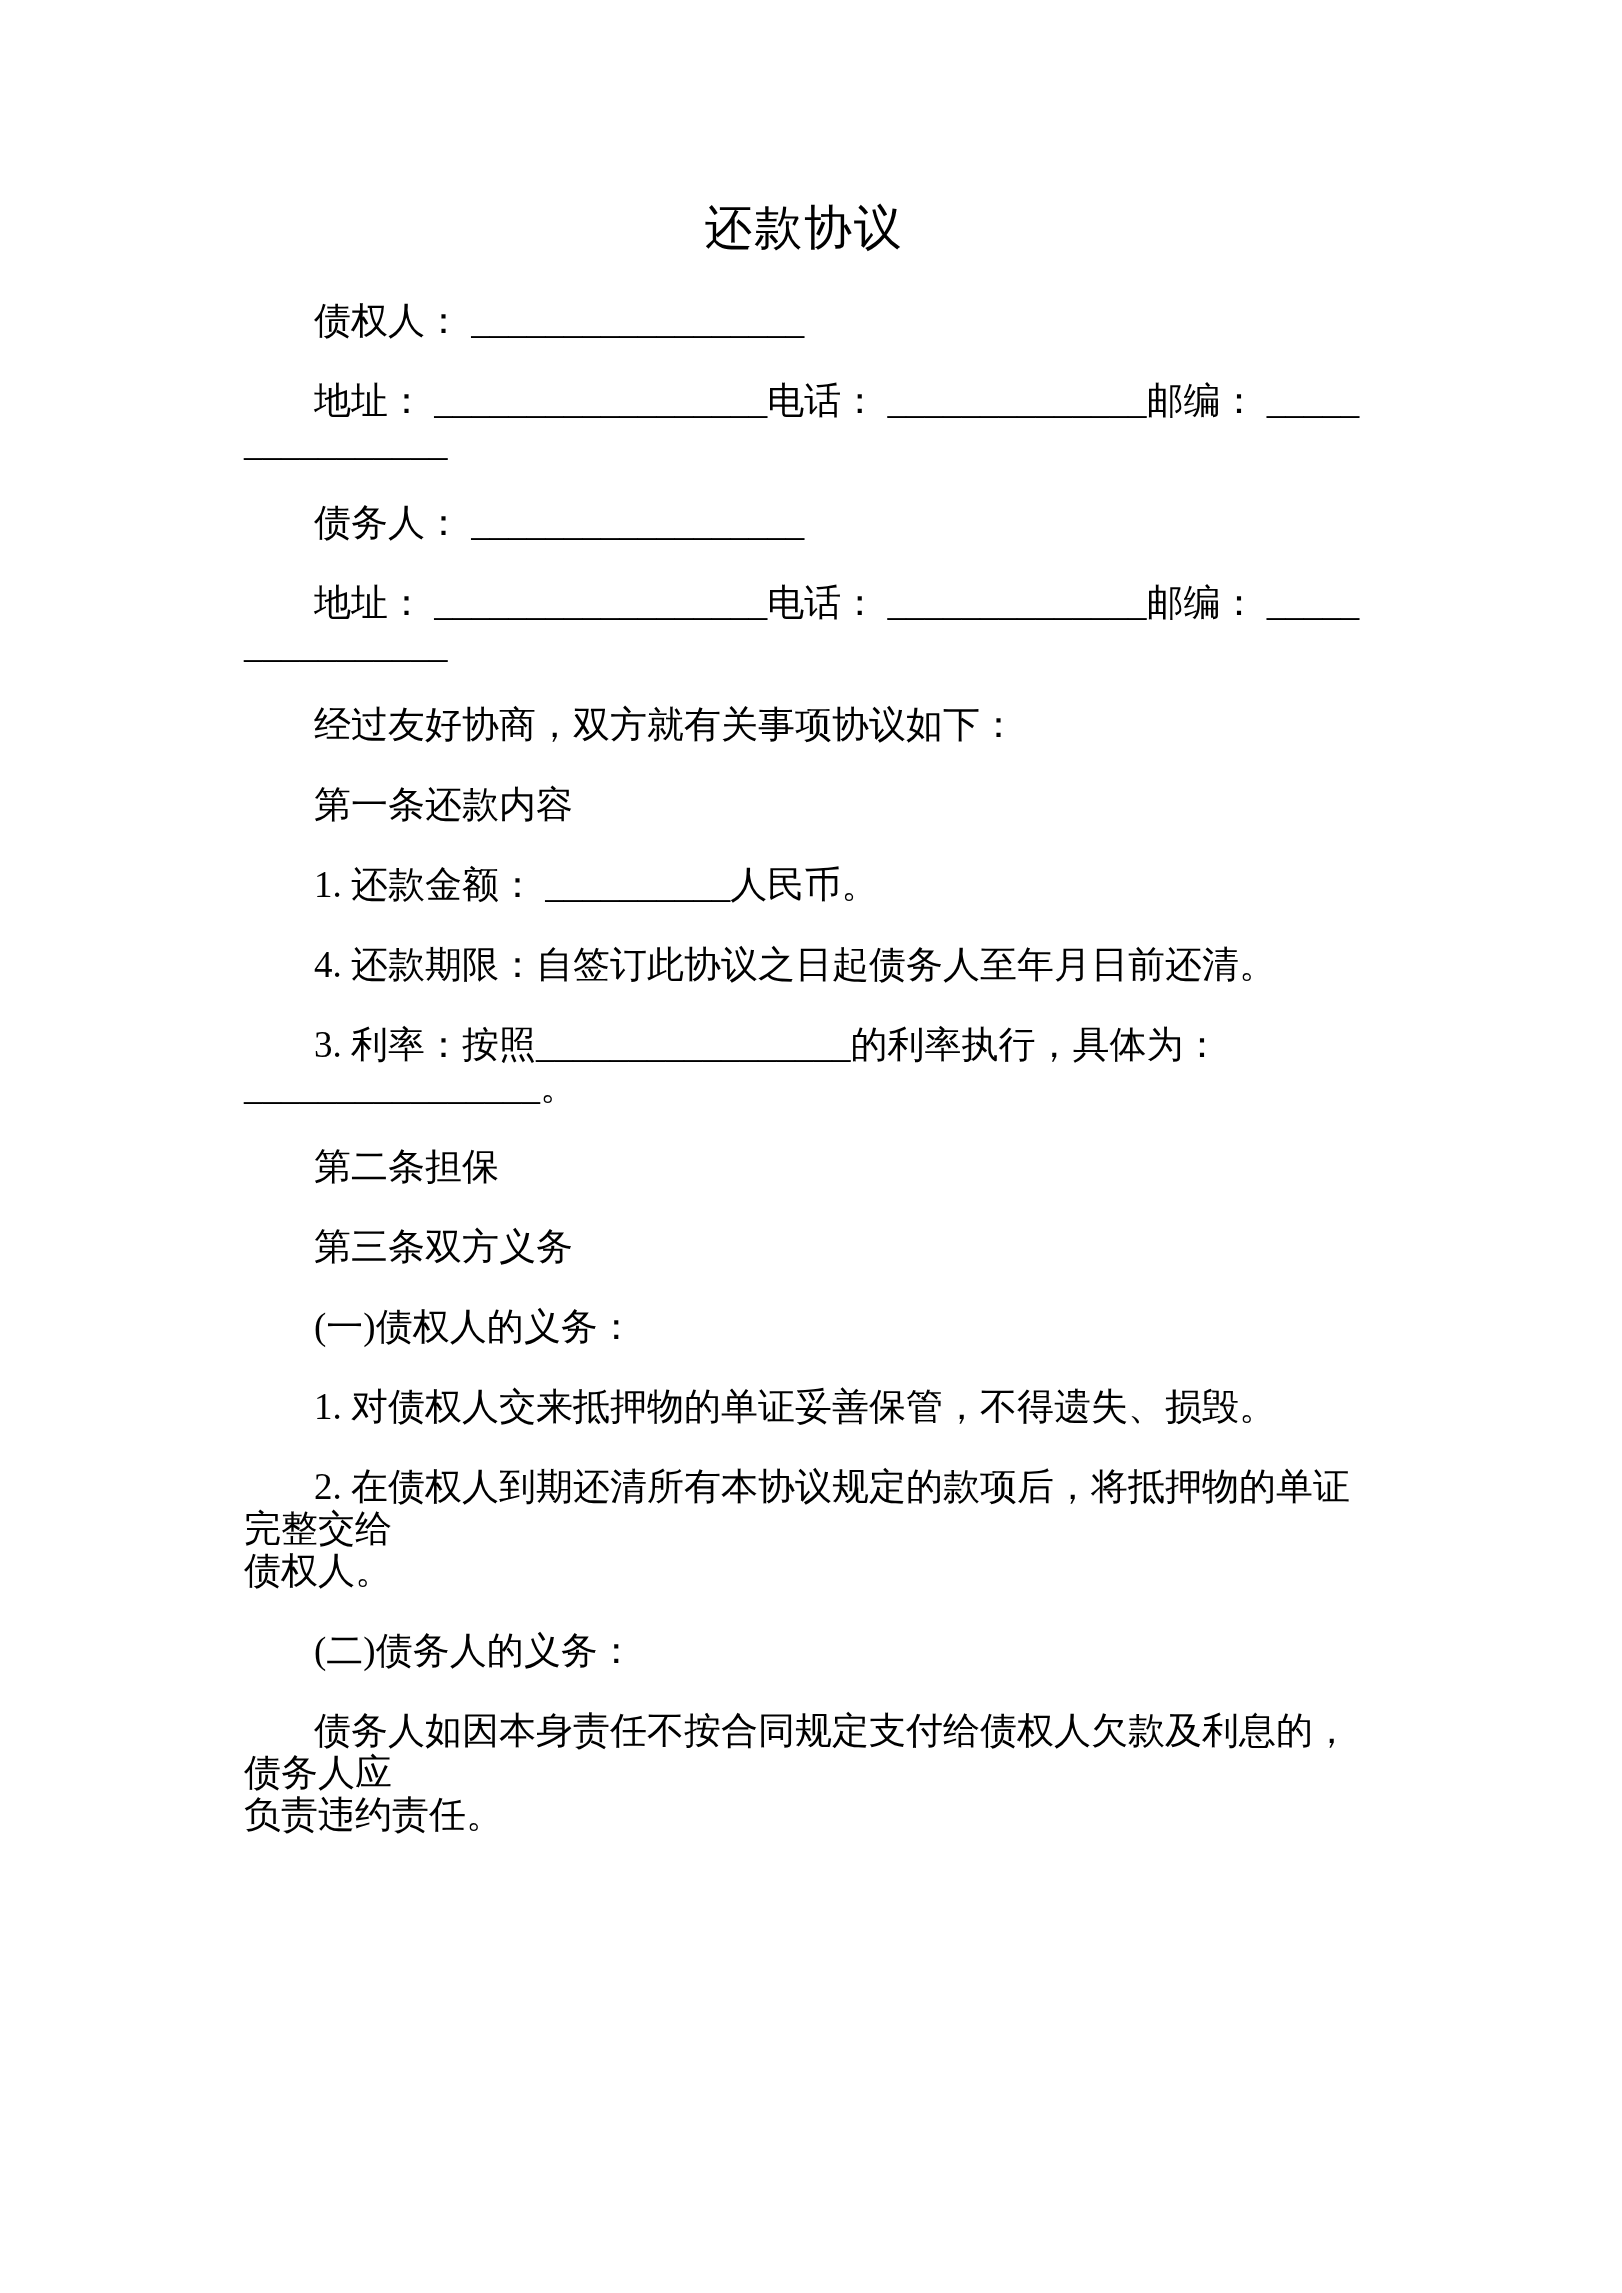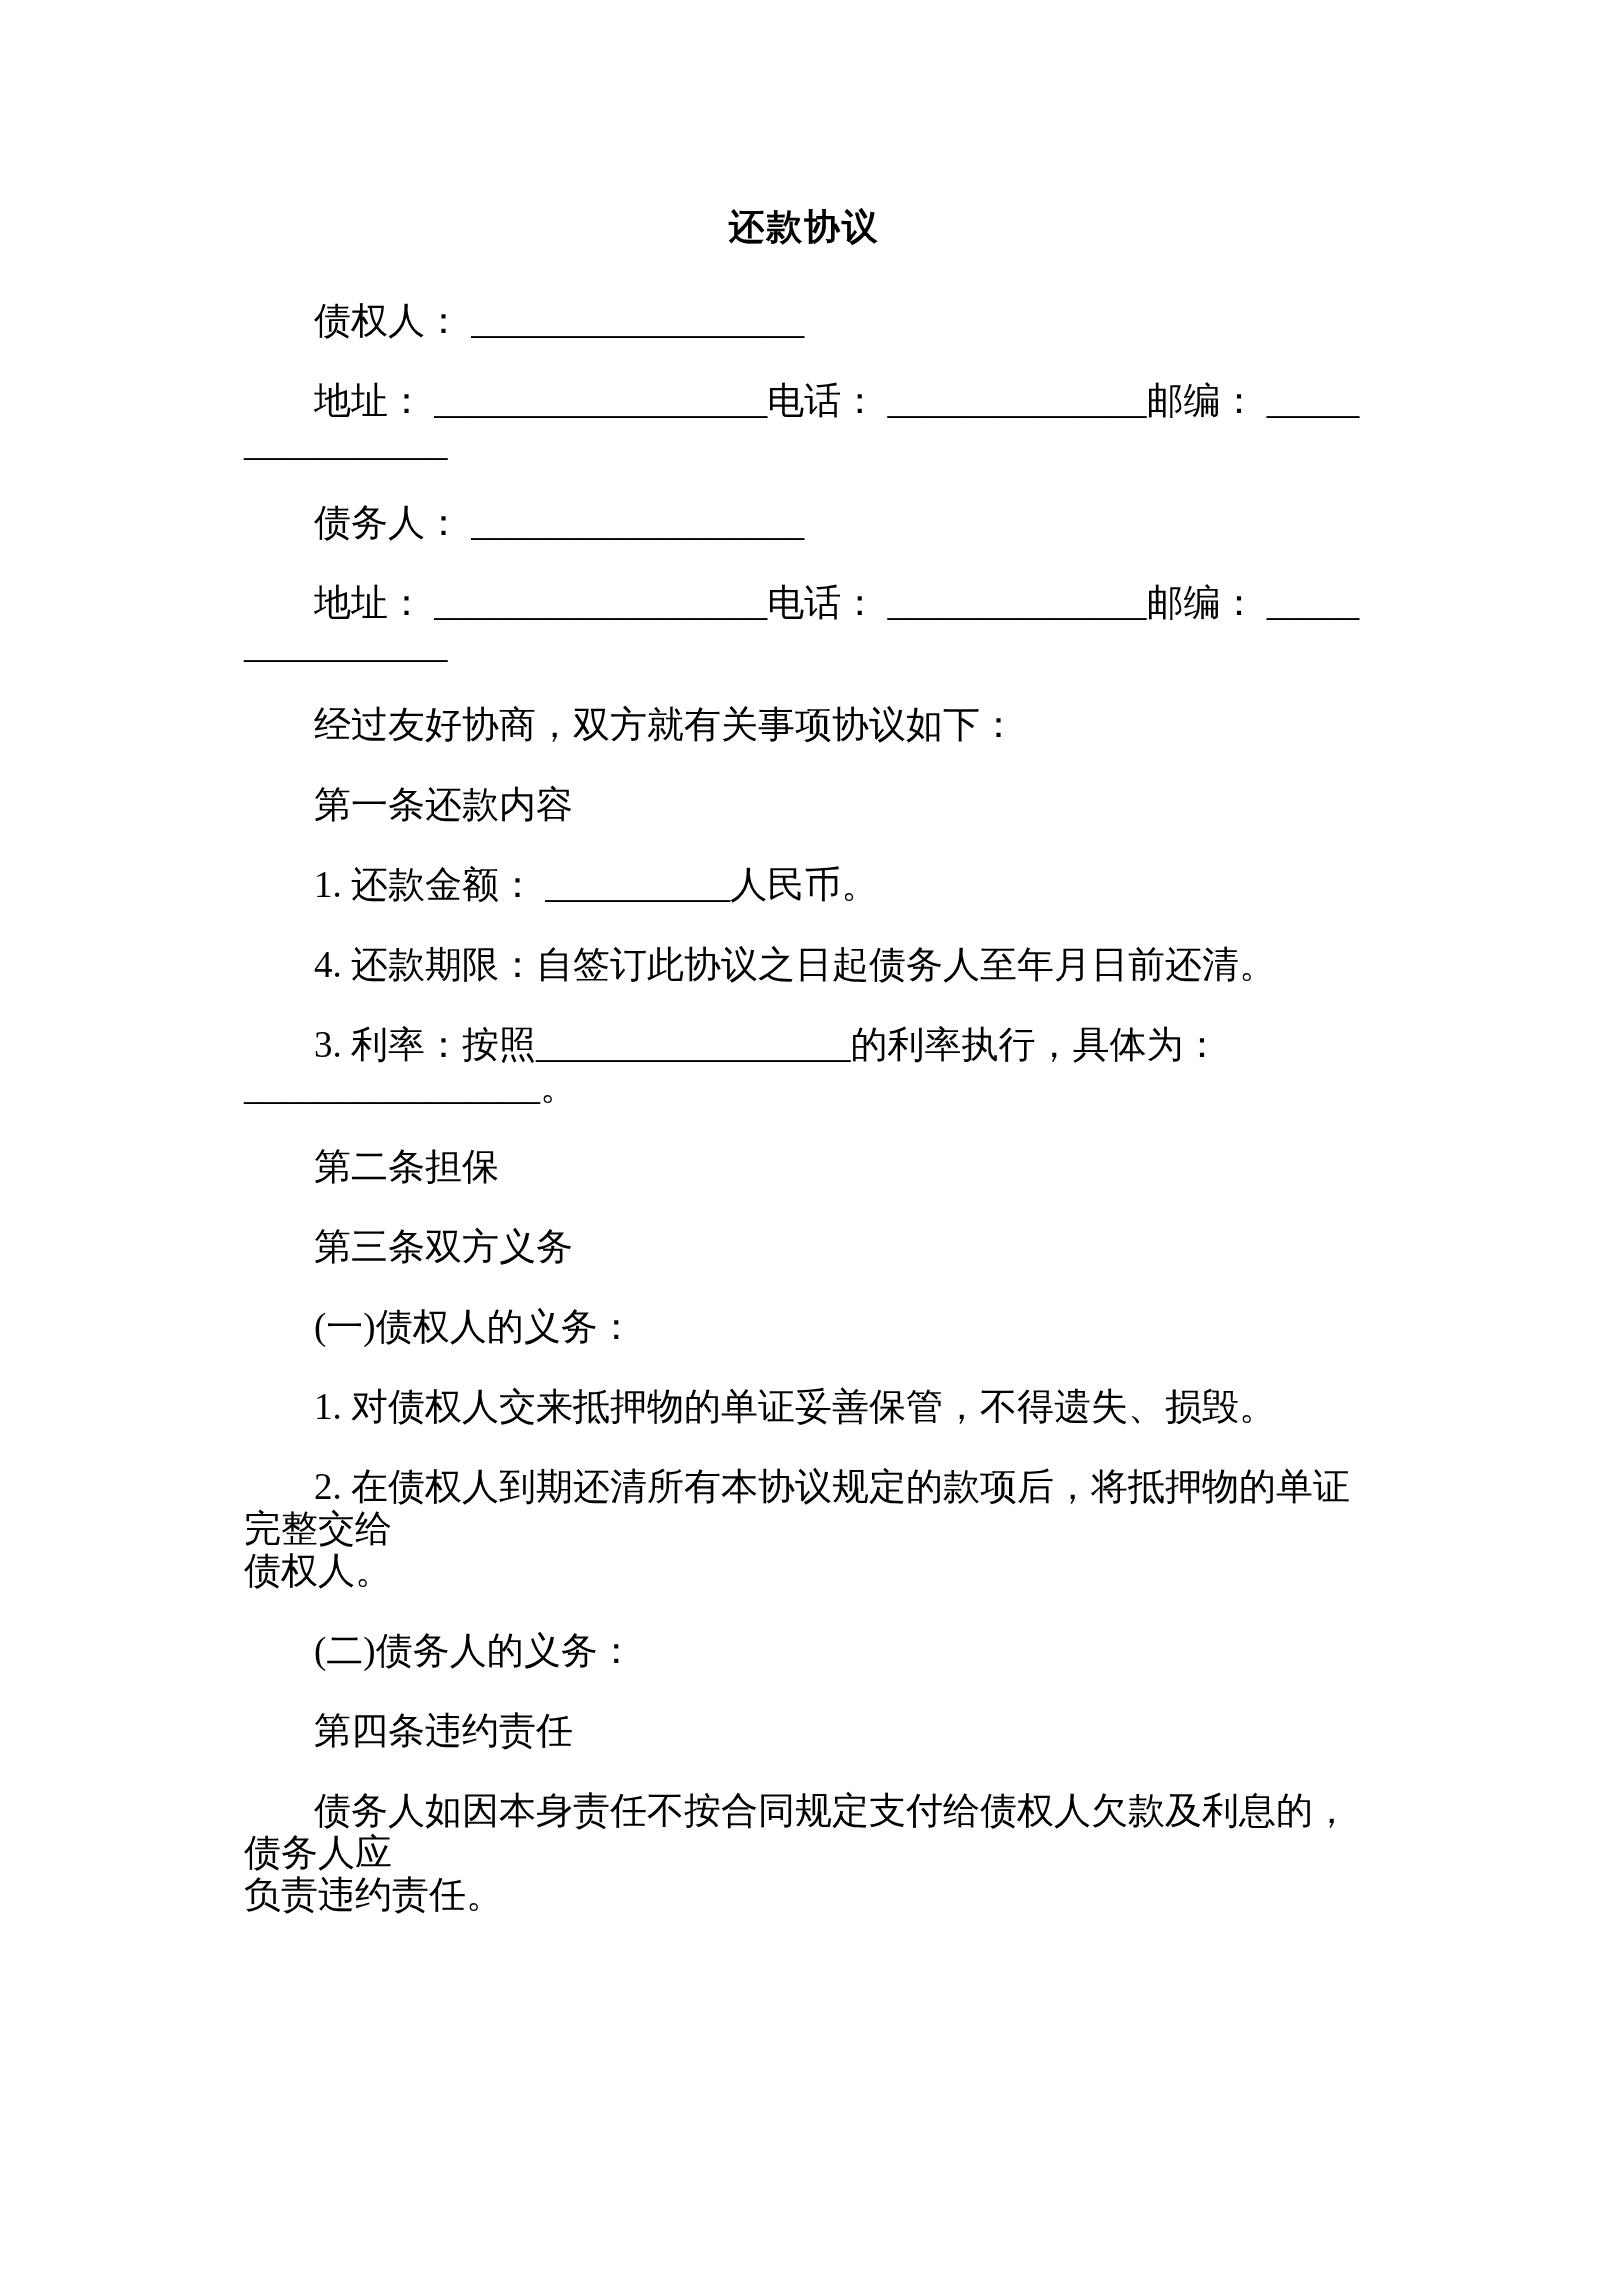--- a/index.html
+++ b/index.html
@@ -13,23 +13,23 @@
     height: 2294px;
     background: #ffffff;
     color: #000000;
     box-sizing: border-box;
     padding: 202px 259px 0 244px;
     font-family: "Liberation Serif", "DejaVu Serif", serif;
     overflow: hidden;
   }
   .doc-title {
     margin: 0 0 47px 0;
-    font-size: 36px;
+    font-size: 48px;
     line-height: 51px;
-    font-weight: bold;
+    font-weight: normal;
     text-align: center;
     letter-spacing: 1.8px;
   }
   .para {
     margin: 0 0 38px 0;
     font-size: 37px;
     line-height: 42px;
     text-indent: 70px;
     white-space: pre-wrap;
     word-break: break-all;
@@ -51,17 +51,16 @@
   <div class="para">4. 还款期限：自签订此协议之日起债务人至年月日前还清。</div>
   <div class="para">3. 利率：按照_________________的利率执行，具体为：
 ________________。</div>
   <div class="para">第二条担保</div>
   <div class="para">第三条双方义务</div>
   <div class="para">(一)债权人的义务：</div>
   <div class="para">1. 对债权人交来抵押物的单证妥善保管，不得遗失、损毁。</div>
   <div class="para">2. 在债权人到期还清所有本协议规定的款项后，将抵押物的单证完整交给
 债权人。</div>
   <div class="para">(二)债务人的义务：</div>
-  <div class="para">第四条违约责任</div>
   <div class="para">债务人如因本身责任不按合同规定支付给债权人欠款及利息的，债务人应
 负责违约责任。</div>
 </div>
 
 
 </body></html>

